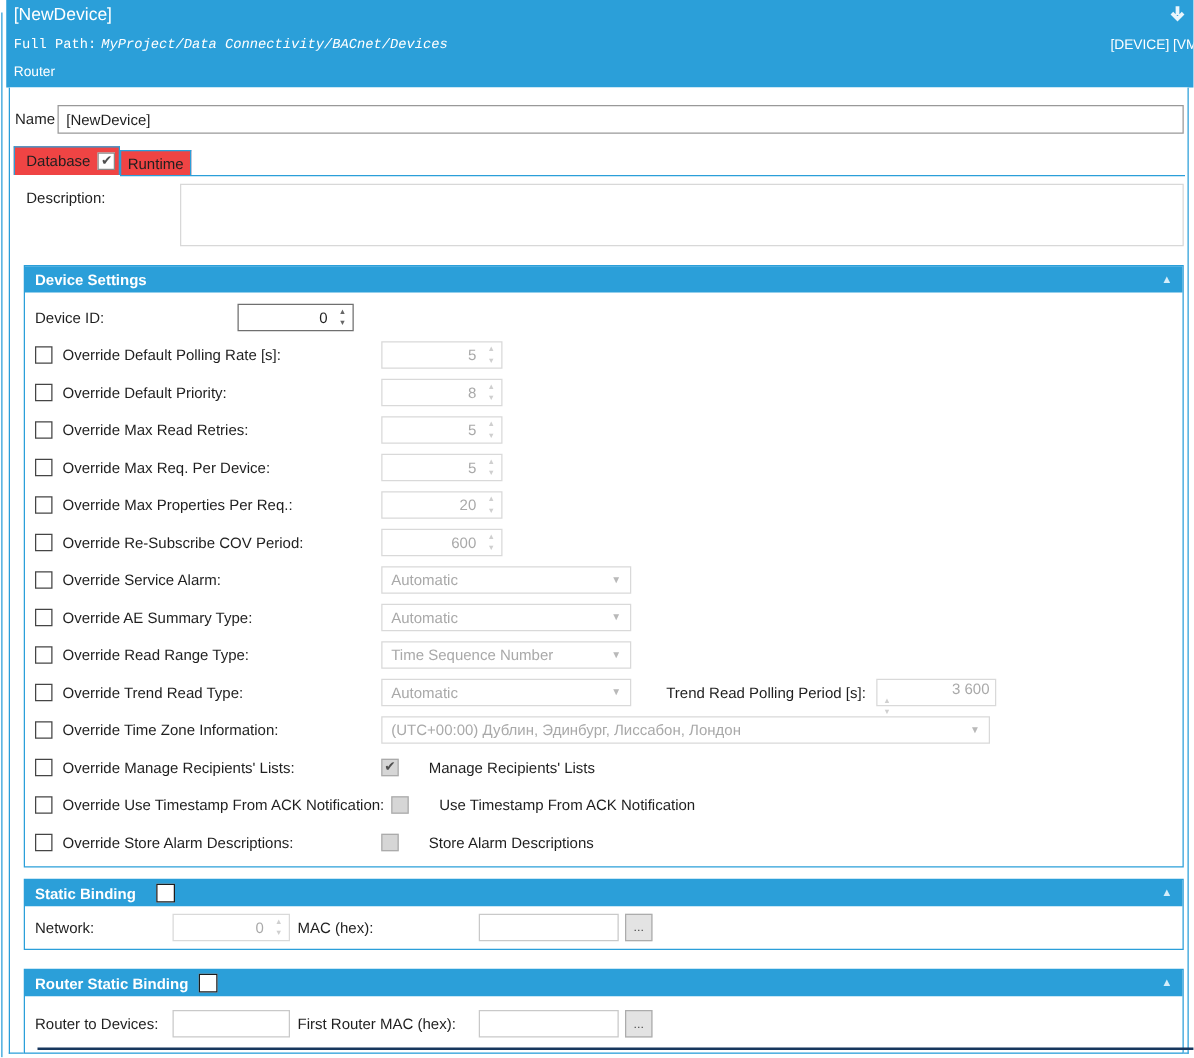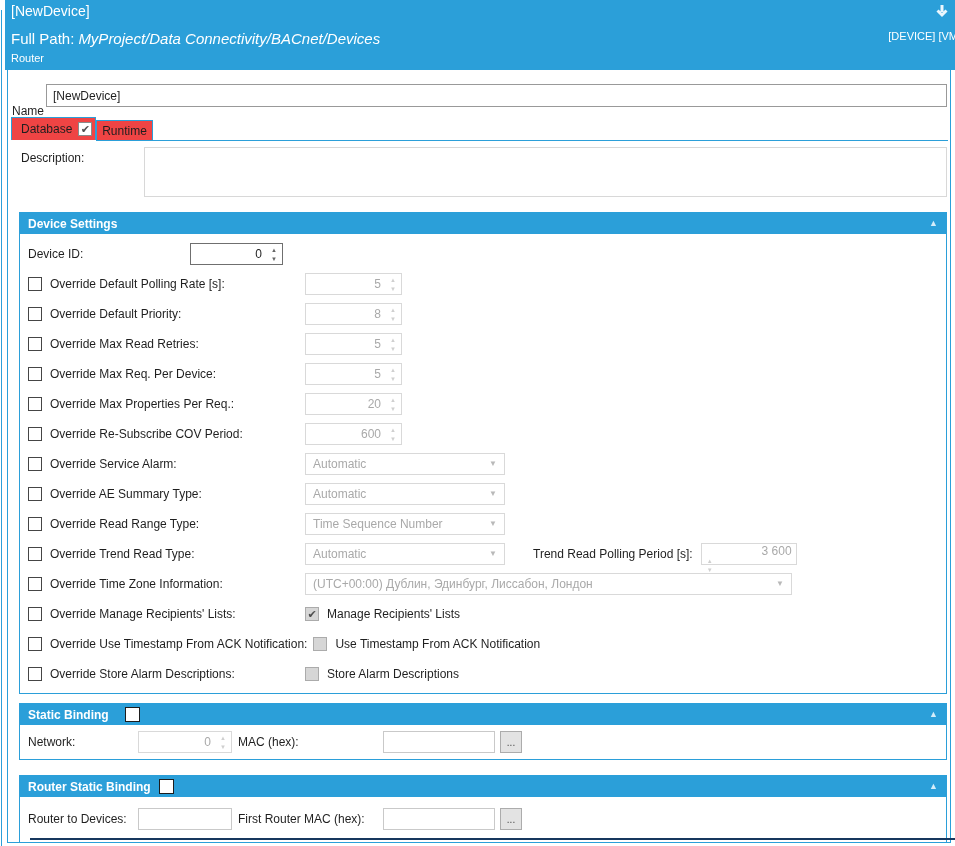--- a/index.html
+++ b/index.html
@@ -8,30 +8,30 @@
     position:relative; width:955px; height:846px; overflow:hidden;
     background:#fff; font-family:"Liberation Sans", sans-serif;
     font-size:12px; color:#1f1f1f;
   }
   .edge-line { position:absolute; left:1px; top:10px; bottom:0; width:1px; background:#2B9FD9; }
 
   
   .header { position:absolute; left:5px; top:0; width:950px; height:70px; background:#2B9FD9; color:#fff; overflow:hidden; }
   .hdr-title { position:absolute; left:6px; top:3px; font-size:14px; }
   .hdr-download { position:absolute; right:5px; top:3px; width:16px; height:16px; cursor:pointer; }
-  .hdr-path { position:absolute; left:6px; top:30px; font-size:15px; white-space:nowrap; }
+  .hdr-path { position:absolute; left:6px; top:30px; font-size:11px; white-space:nowrap;font-family:Liberation Mono, monospace; }
   .hdr-path .val { font-style:italic; margin-left:4px; }
   .hdr-tags { position:absolute; right:-3px; top:30px; font-size:11px; white-space:nowrap; }
   .hdr-type { position:absolute; left:6px; top:52px; font-size:11px; }
 
   
   .panel { position:absolute; left:7px; top:70px; width:944px; height:773px; background:#fff;
     border-left:1px solid #2B9FD9; border-right:1px solid #2B9FD9; border-bottom:1px solid #2B9FD9; }
 
-  .name-label { position:absolute; left:4px; top:18px;margin-top:16px; }
+  .name-label { position:absolute; left:4px; top:18px; }
   .name-input { position:absolute; left:38px; top:14px; right:3px; height:23px;
     border:1px solid #999; padding:0 6px; font:inherit; color:#1f1f1f; outline:none; }
 
   
   .tab-underline { position:absolute; left:88px; right:2px; top:70px; height:1px; background:#2B9FD9; }
   .tab { position:absolute; background:#ef4444; border:1px solid #2B9FD9; border-bottom:none;
     display:flex; align-items:center; cursor:pointer; }
   .tab-db { left:3px; top:47px; width:85px; height:23px; padding-left:9px; gap:6px; }
   .tab-rt { left:88px; top:50px; width:57px; height:20px; justify-content:center; }
 
@@ -75,21 +75,21 @@
   .w93 { width:93px; } .w97 { width:97px; } .w96 { width:96px; } .w94 { width:94px; }
 
   
   .dropdown { height:22px; border:1px solid #d9d9d9; background:#fff; color:#a9a9a9;
     display:flex; align-items:center; padding:0 7px; width:200px;text-align:center; }
   .dropdown .caret { margin-left:auto; color:#b9b9b9; font-size:8px; line-height:1; }
   .dropdown.wide { width:487px; }
 
   .trend-lbl { margin-left:28px; }
   .trend-spin { margin-left:8px;flex-direction:column; }
-  .inner-check { display:flex; align-items:center; gap:8px; }
+  .inner-check { display:flex; align-items:center; gap:24px; }
 
   
   .bind-row { height:34px; display:flex; align-items:center; padding-left:8px; }
   .bind-row.tall { height:44px; }
   .blbl1 { width:110px; }
   .blbl2 { margin-left:6px; width:145px; }
   .text-input { width:112px; height:22px; border:1px solid #c9c9c9; padding:0 5px; font:inherit; outline:none; }
   .browse-btn { margin-left:5px; width:22px; height:22px; background:#e3e3e3; border:1px solid #acacac;
     color:#4a4a4a; font-size:10px; line-height:1; display:flex; align-items:flex-end;
     justify-content:center; padding-bottom:4px; cursor:pointer; }

